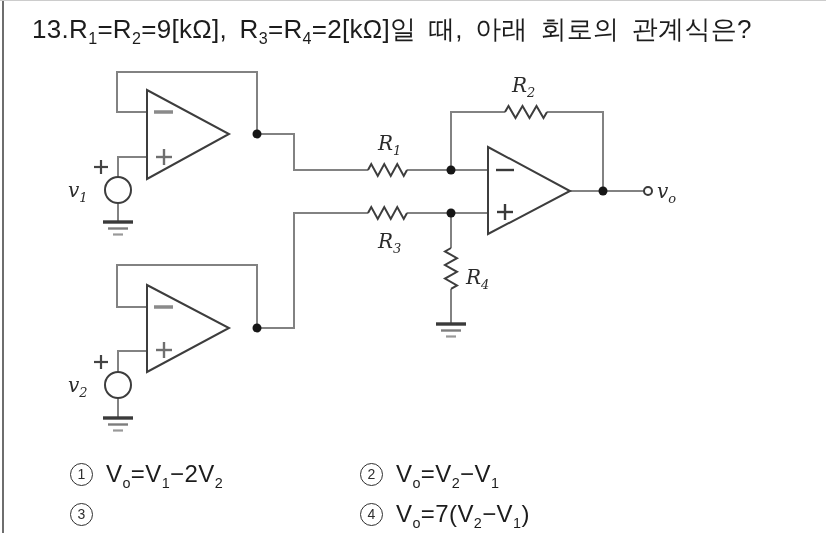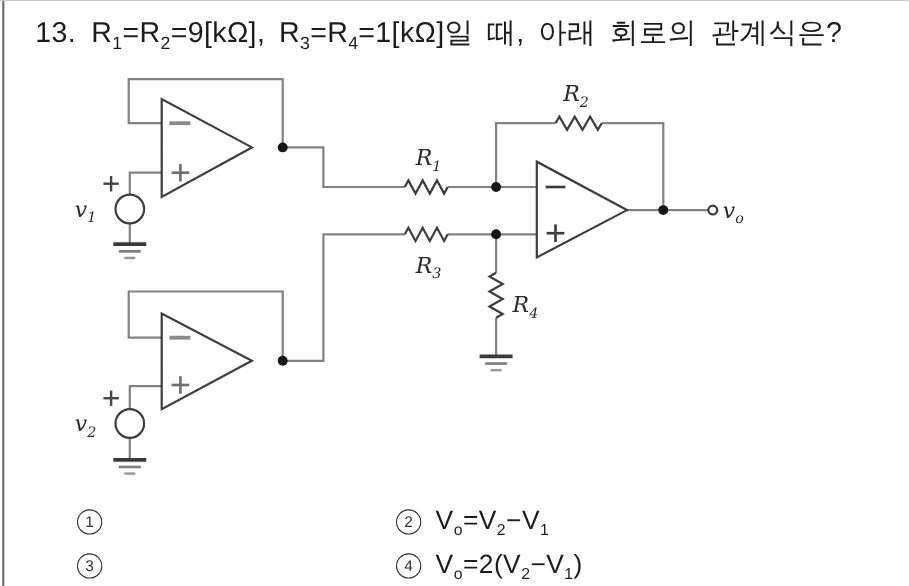--- a/index.html
+++ b/index.html
@@ -6,21 +6,21 @@
   body{
     width:826px;height:533px;position:relative;background:#ffffff;
     font-family:"Liberation Sans",sans-serif;color:#1c1c1c;overflow:hidden;
   }
   .border-left{position:absolute;left:2px;top:0;width:2px;height:533px;background:#6e6e6e;}
   .border-top{position:absolute;left:0;top:0;width:826px;height:1px;background:#cccccc;}
   .question-title{
     position:absolute;left:32px;top:12px;font-size:26px;letter-spacing:0.3px;
     word-spacing:5px;white-space:nowrap;color:#1c1c1c;
   }
-  .question-title .qnum{margin-right:14px;}
+  .question-title .qnum{}
   .question-title sub{font-size:0.62em;line-height:0;}
   svg{position:absolute;left:0;top:0;}
   .circuit-label{font-family:"DejaVu Serif",serif;font-style:italic;font-size:20px;fill:#2b2b2b;}
   .circuit-label .sub{font-size:13px;}
   .options{position:absolute;left:0;top:0;width:826px;height:533px;}
   .option{position:absolute;display:flex;align-items:center;gap:13px;height:34px;}
   .opt-circle{
     box-sizing:border-box;width:23px;height:23px;border:1.6px solid #2e2e2e;border-radius:50%;
     display:inline-flex;align-items:center;justify-content:center;
     font-size:14px;color:#2e2e2e;flex:0 0 auto;
@@ -30,21 +30,21 @@
   .o1{left:70px;top:457px;} .o2{left:360px;top:457px;}
   .o3{left:70px;top:497px;} .o4{left:360px;top:497px;}
 </style>
 </head>
 <body>
 
 <div class="border-left"></div>
 <div class="border-top"></div>
 
 <div class="question-title">
-  <span class="qnum">13.</span><span>R</span><sub>1</sub><span>=R</span><sub>2</sub><span>=9[kΩ], R</span><sub>3</sub><span>=R</span><sub>4</sub><span>=1[kΩ]일 때, 아래 회로의 관계식은?</span>
+  <span class="qnum">13.</span><span>R</span><sub>1</sub><span>=R</span><sub>2</sub><span>=9[kΩ], R</span><sub>3</sub><span>=R</span><sub>4</sub><span>=2[kΩ]일 때, 아래 회로의 관계식은?</span>
 </div>
 
 <svg width="826" height="450" viewBox="0 0 826 450">
 
   <g stroke="#828282" stroke-width="2" fill="none">
 
     <path d="M257,134 V72 H117 V112 H147"></path>
 
     <path d="M147,157 H118 V177"></path>
 
@@ -152,25 +152,26 @@
   <text class="circuit-label" x="378" y="248"><tspan>R</tspan><tspan class="sub" dy="5">3</tspan></text>
   <text class="circuit-label" x="466" y="284"><tspan>R</tspan><tspan class="sub" dy="5">4</tspan></text>
   <text class="circuit-label" x="68" y="197"><tspan>v</tspan><tspan class="sub" dy="5">1</tspan></text>
   <text class="circuit-label" x="68" y="392"><tspan>v</tspan><tspan class="sub" dy="5">2</tspan></text>
   <text class="circuit-label" x="657" y="198"><tspan>v</tspan><tspan class="sub" dy="5">o</tspan></text>
 </svg>
 
 <div class="options">
   <div class="option o1">
     <span class="opt-circle">1</span>
+    <span class="opt-formula"><span>V</span><sub>o</sub><span>=V</span><sub>1</sub><span>−2V</span><sub>2</sub><span></span></span>
   </div>
   <div class="option o2">
     <span class="opt-circle">2</span>
     <span class="opt-formula"><span>V</span><sub>o</sub><span>=V</span><sub>2</sub><span>−V</span><sub>1</sub><span></span></span>
   </div>
   <div class="option o3">
     <span class="opt-circle">3</span>
   </div>
   <div class="option o4">
     <span class="opt-circle">4</span>
-    <span class="opt-formula"><span>V</span><sub>o</sub><span>=2(V</span><sub>2</sub><span>−V</span><sub>1</sub><span>)</span></span>
+    <span class="opt-formula"><span>V</span><sub>o</sub><span>=7(V</span><sub>2</sub><span>−V</span><sub>1</sub><span>)</span></span>
   </div>
 </div>
 
 </body></html>

